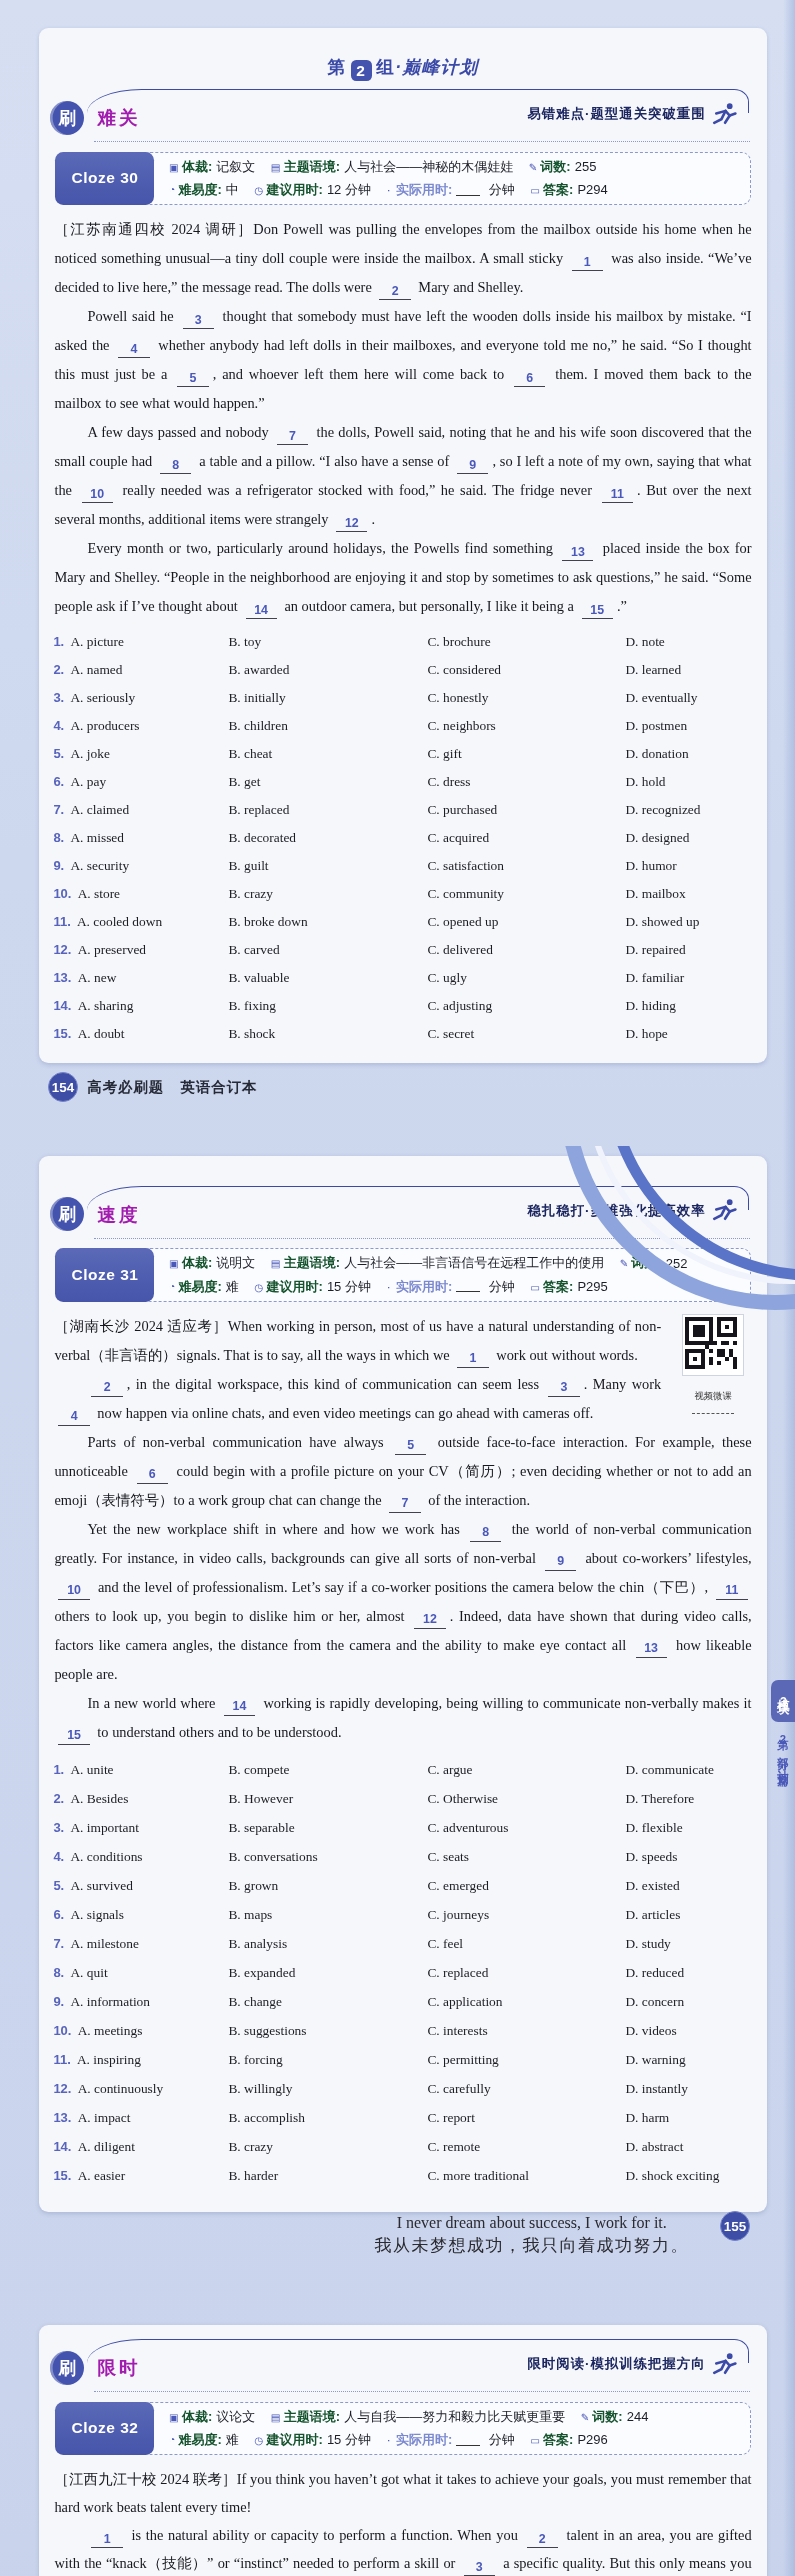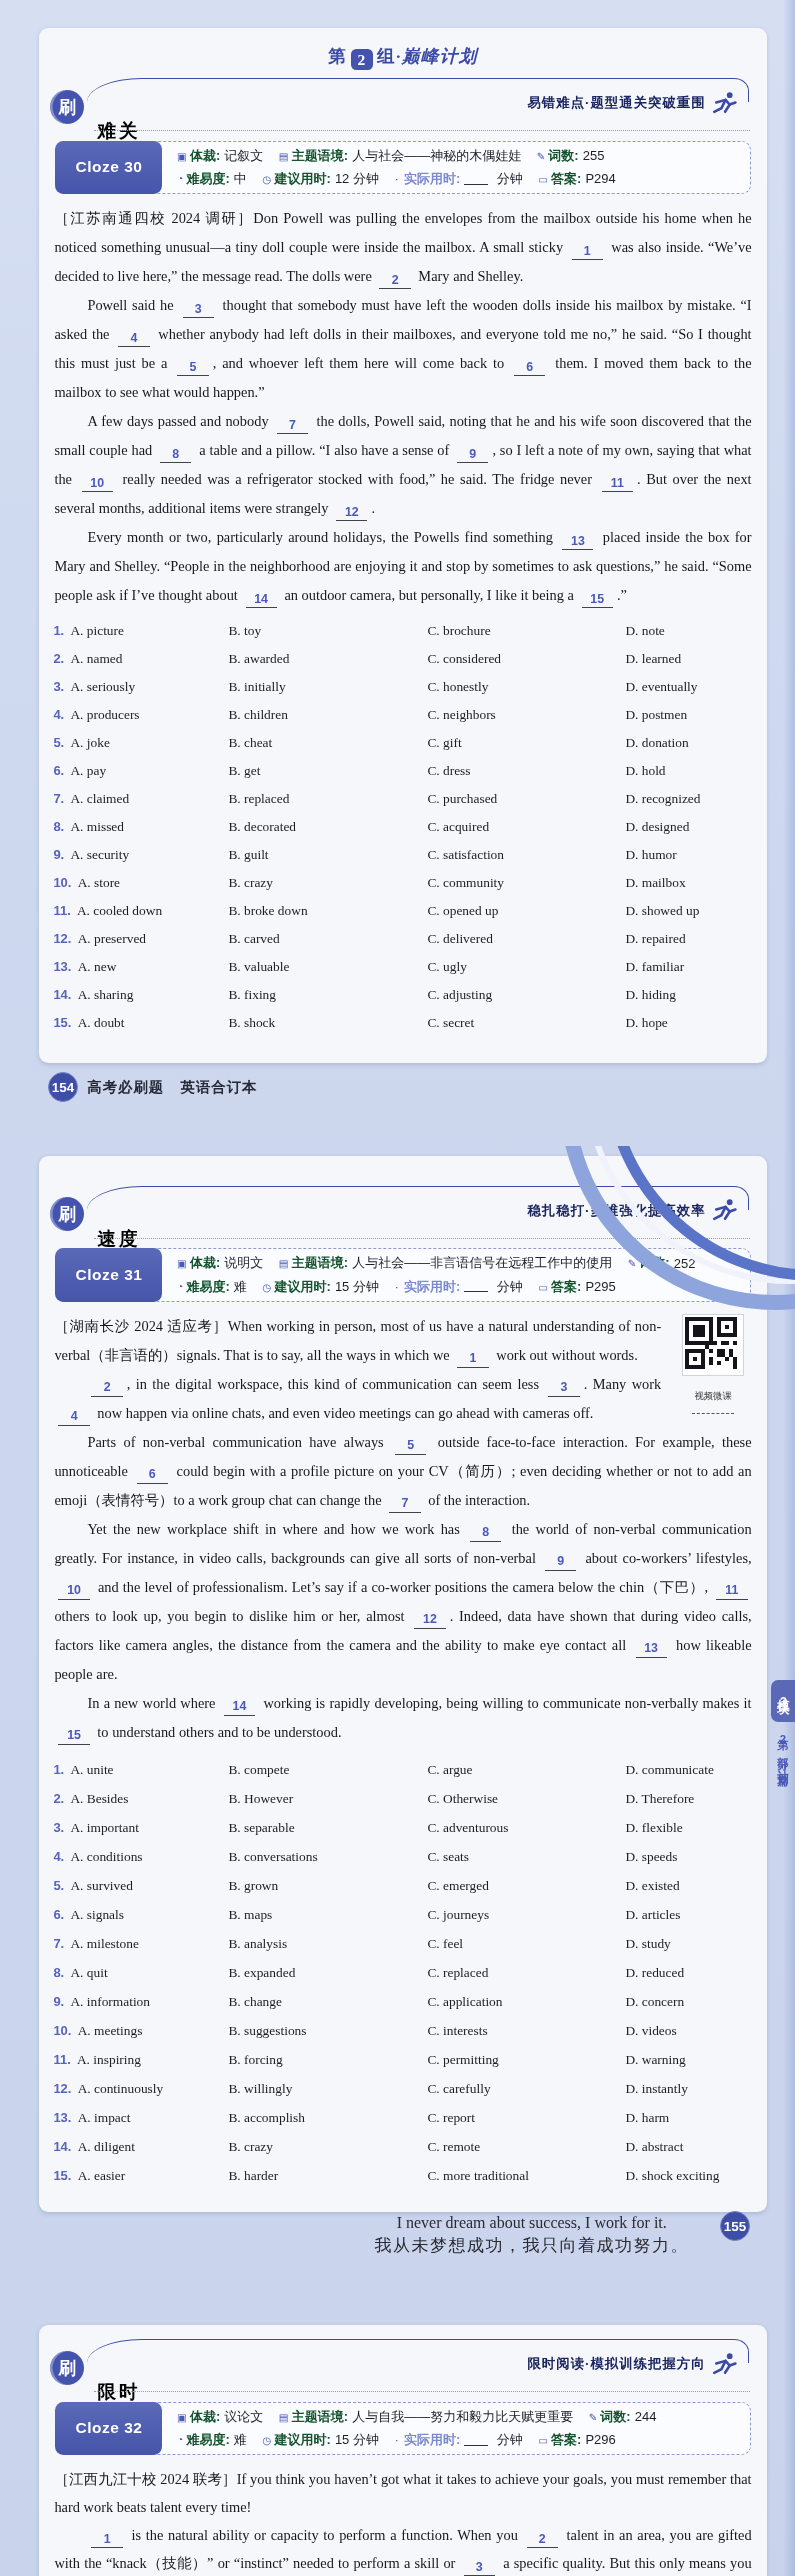--- a/index.html
+++ b/index.html
@@ -8,42 +8,42 @@
     background:linear-gradient(180deg,#d6dff2 0%,#cdd7ee 25%,#cad4ec 70%,#c3cee8 100%);}
   #canvas::after{content:"";position:absolute;right:0;top:0;width:12.4px;height:100%;
     background:linear-gradient(90deg,rgba(150,170,215,0),rgba(150,170,215,.55));pointer-events:none;}
 
   .page{position:absolute;left:39px;width:728px;background:#f6f7fa;border-radius:9.3px;
     box-shadow:0 1.5px 4.1px rgba(60,80,140,.20);padding:0 14.4px;box-sizing:border-box;z-index:2;}
   .p1{top:28px;height:1035px;}
   .p2{top:1156px;height:1056px;}
   .p3{top:2325px;height:1007px;}
 
-  .group-title{text-align:center;padding-top:16px;font-size:17.5px;font-weight:bold;color:#3b4aa8;letter-spacing:1.5px;font-family:Liberation Serif, serif;}
+  .group-title{text-align:center;padding-top:27px;font-size:17.5px;font-weight:bold;color:#3b4aa8;letter-spacing:1.5px;}
   .num-badge{display:inline-block;width:21.6px;height:21.6px;line-height:21.6px;background:#4353ae;color:#fff;
     border-radius:5.2px;text-align:center;margin:0 4.1px;font-size:15.5px;vertical-align:-2.6px;}
   .group-sub{font-style:italic;}
 
   .sec-hdr{position:relative;height:56px;}
   .p1 .sec-hdr{margin-top:7.2px;}
   .p2 .sec-hdr{margin-top:29px;}
   .p3 .sec-hdr{margin-top:13.4px;}
   .arc{position:absolute;left:34px;right:4.1px;top:1px;height:23px;
     border-top:1.5px solid #3b4aa8;border-right:1.5px solid #3b4aa8;
     border-top-left-radius:57px 25px;border-top-right-radius:15.5px 13.4px;}
   .brush-badge{position:absolute;left:-3.1px;top:12.4px;width:34px;height:34px;border-radius:50%;
     background:#4353ae;color:#fff;font-size:17.5px;font-weight:bold;display:flex;align-items:center;
     justify-content:center;box-shadow:inset 2.6px 0 0 rgba(255,255,255,.35);}
-  .sec-name{position:absolute;left:44px;top:16.5px;font-size:18.5px;font-weight:bold;color:#000000;letter-spacing:3.1px;margin-top:24px;}
+  .sec-name{position:absolute;left:44px;top:16.5px;font-size:18.5px;font-weight:bold;color:#a21caf;letter-spacing:3.1px;}
   .sec-tag{position:absolute;right:47px;top:17px;font-size:13.4px;font-weight:bold;color:#1c2761;letter-spacing:1px;}
   .runner{position:absolute;right:14.4px;top:13.4px;}
   .dotted{position:absolute;left:41px;right:3.1px;bottom:2.1px;border-bottom:1.5px dotted #8b99cf;}
 
   .cloze-box{display:flex;align-items:stretch;margin:7.2px 2.1px 0 2.1px;position:relative;}
-  .cloze-label{width:107px;min-height:53px;background:linear-gradient(180deg,#5b69b8,#4654aa);
+  .cloze-label{width:99px;min-height:53px;background:linear-gradient(180deg,#5b69b8,#4654aa);
     border-radius:8.2px;color:#fff;font-weight:bold;font-size:15.5px;display:flex;align-items:center;
     justify-content:center;z-index:2;letter-spacing:0.5px;}
   .meta{flex:1;border:1px dashed #8b99cf;border-radius:9.3px;margin-left:-13.4px;background:#fbfcff;
     padding:5.2px 9.3px 5.2px 27px;display:flex;flex-direction:column;justify-content:center;gap:5.2px;}
   .meta-row{display:flex;align-items:center;font-size:13px;color:#20222c;white-space:nowrap;}
   .micon{color:#4a58b8;font-size:10.3px;margin-right:3.1px;}
   .mlabel{color:#14532d;font-weight:bold;}
   .mval{color:#1d1f28;margin:0 15.5px 0 4.1px;}
   .mval.last{margin-right:0;}
   .sep{color:#4a58b8;margin:0 5.2px 0 0;}

